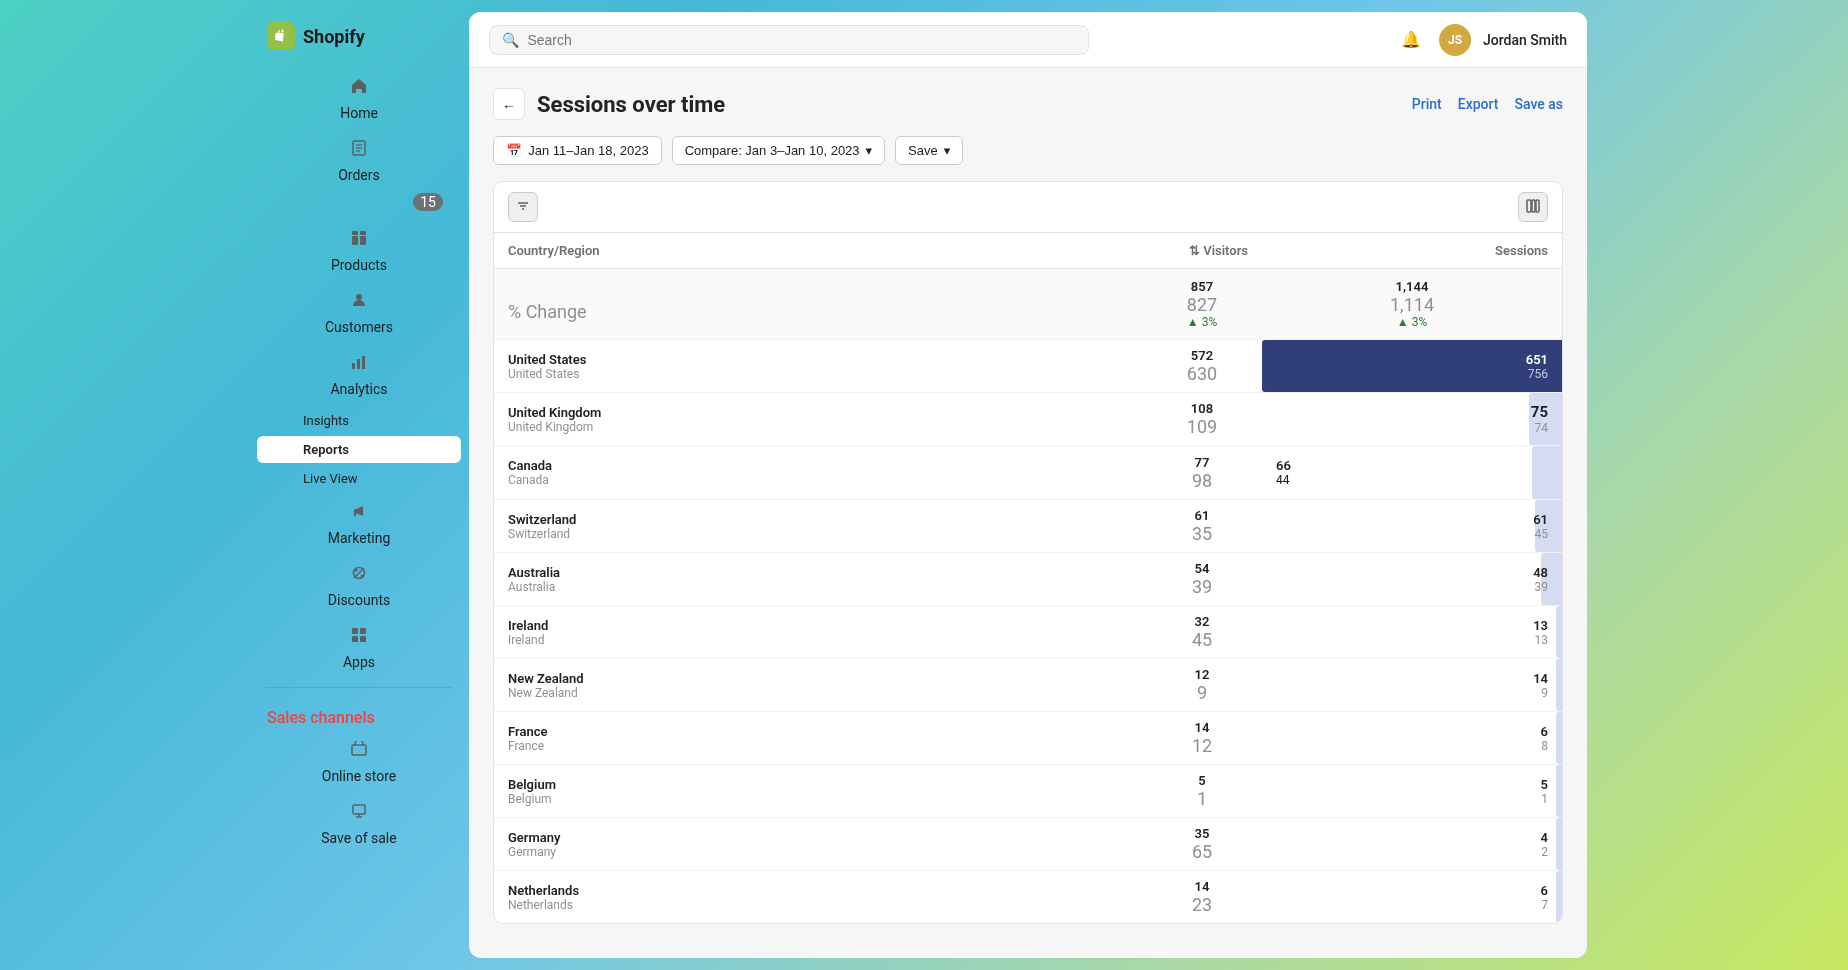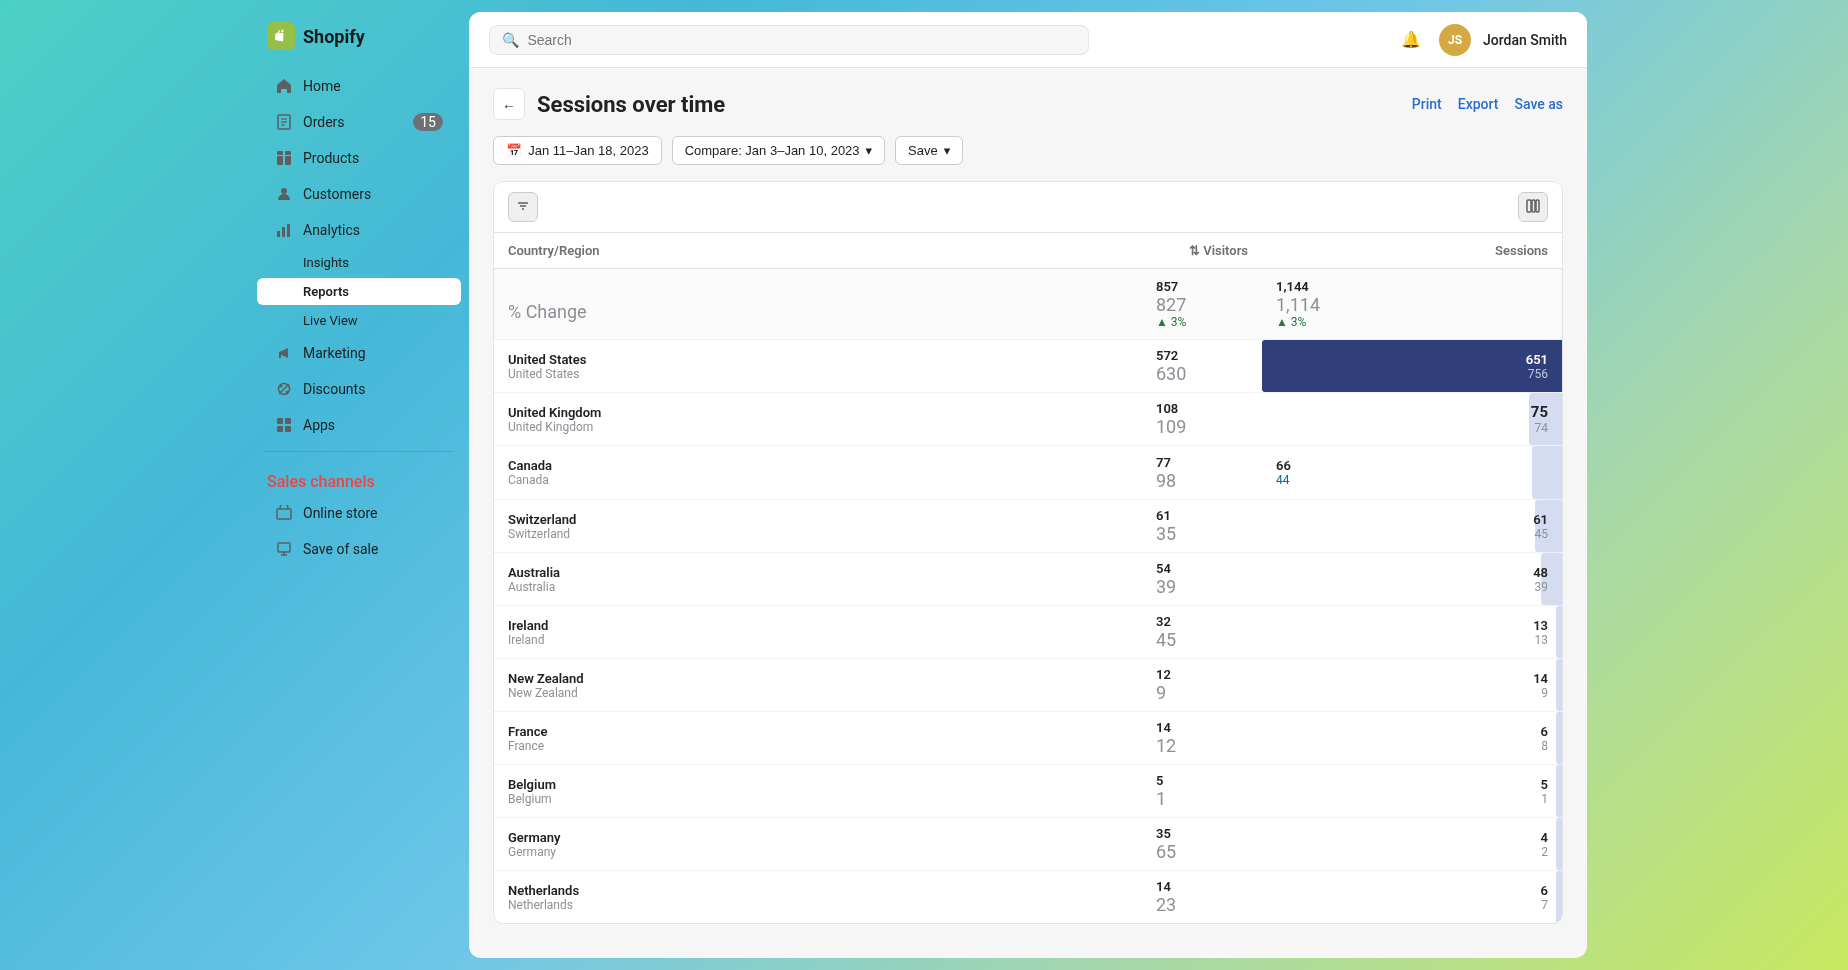--- a/index.html
+++ b/index.html
@@ -50,20 +50,21 @@
       display: flex;
       align-items: center;
       gap: 10px;
       padding: 8px 18px;
       font-size: 14px;
       color: #202223;
       cursor: pointer;
       border-radius: 6px;
       margin: 1px 8px;
       position: relative;
+      flex-direction: column;
     }
     .nav-item .badge {
       margin-left: auto;
       background: #6d7175;
       color: white;
       border-radius: 10px;
       padding: 1px 7px;
       font-size: 14px;
     }
     .nav-icon {
@@ -296,21 +297,21 @@
     thead th.right { text-align: right; }
     tbody tr {
       border-bottom: 1px solid #f1f2f3;
     }
     tbody tr:last-child { border-bottom: none; }
     td {
       padding: 8px 14px;
       color: #202223;
       font-size: 13px;
     }
-    td.right { text-align: left; }
+    td.right { text-align: center; }
     .td-current { font-weight: 600; color: #202223; }
     .td-prev { color: #8c9196; font-size: 18px; }
     .td-change { color: #2a7a3b; font-size: 12px; }
     .td-change.positive { color: #2a7a3b; }
     .summary-row td {
       padding: 10px 14px;
       background: #fafafa;
     }
     .country-current { font-weight: 600; color: #202223; font-size: 13px; }
     .country-prev { color: #8c9196; font-size: 12px; }
@@ -593,21 +594,21 @@
     <div class="country-current">Canada</div>
     <div class="country-prev">Canada</div>
   </td>
                 <td class="right">
     <div class="td-current">77</div>
     <div class="td-prev">98</div>
   </td>
                 <td style="position: relative; text-align: left; padding: 12px 14px;">
     <div style="position:absolute;top:0;bottom:0;right:0;width:10%;background:#d0d8ef;opacity:0.9;border-radius:3px 0 0 3px;"></div>
     <div style="position:relative;z-index:1;font-weight:600;font-size:13px;color:#202223;">66</div>
-    <div style="position:relative;z-index:1;font-size:12px;color:#0369a1;">44</div>
+    <div style="position:relative;z-index:1;font-size:12px;color:#0f172a;">44</div>
   </td>
               </tr>
               <tr>
                 <td>
     <div class="country-current">Switzerland</div>
     <div class="country-prev">Switzerland</div>
   </td>
                 <td class="right">
     <div class="td-current">61</div>
     <div class="td-prev">35</div>

